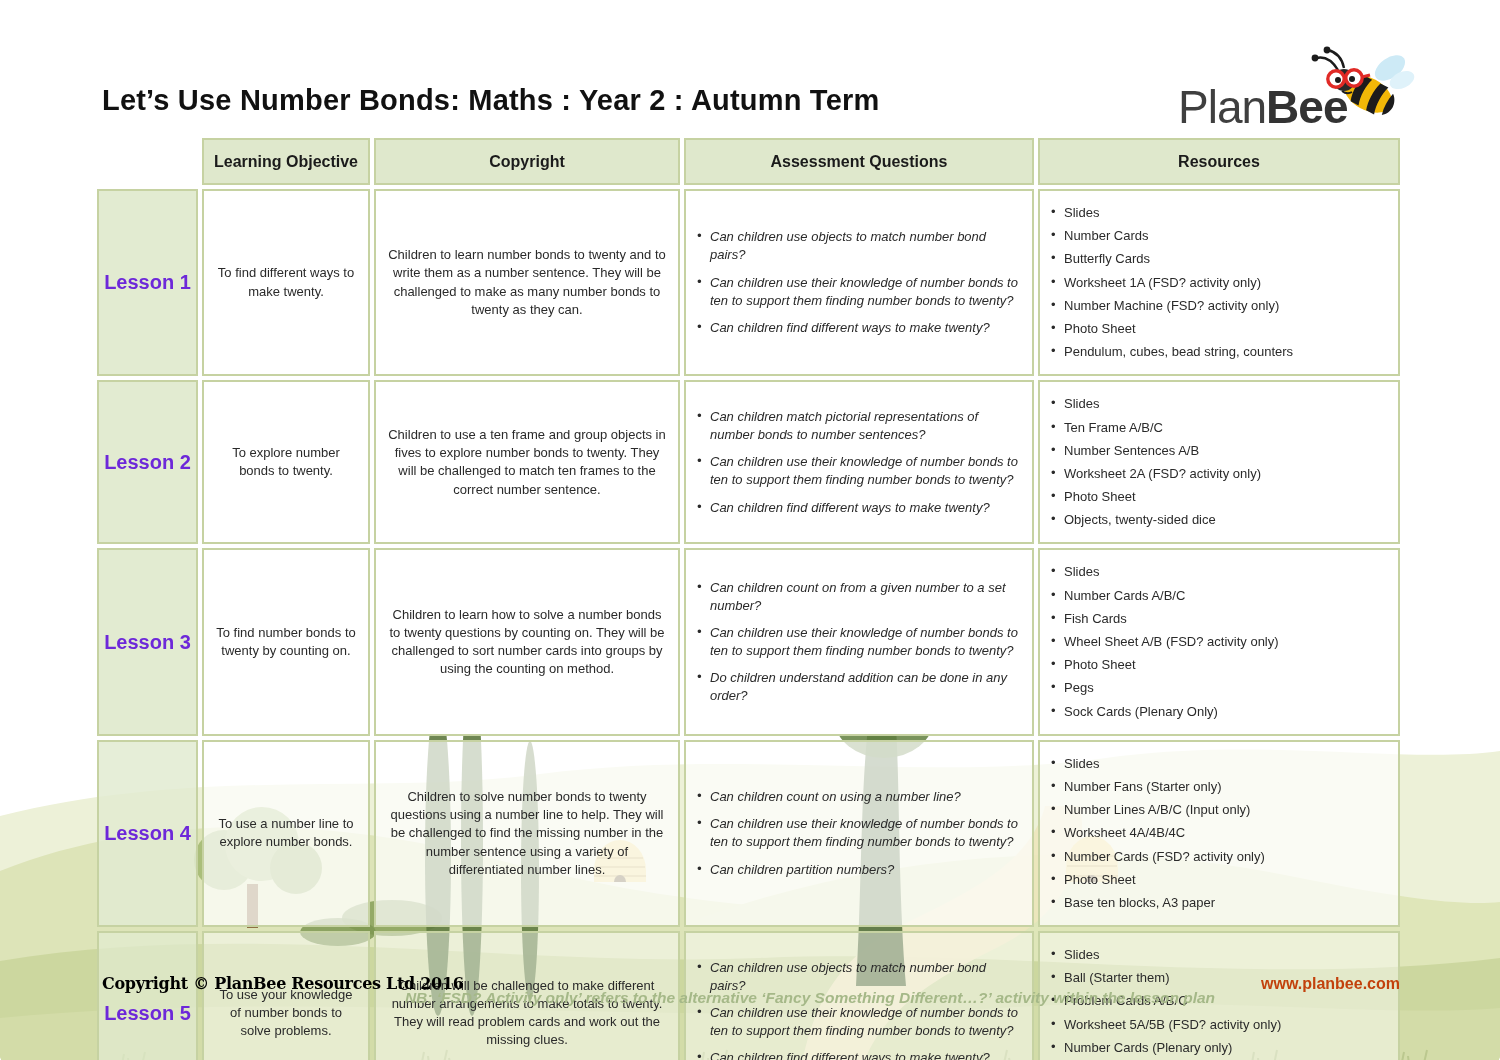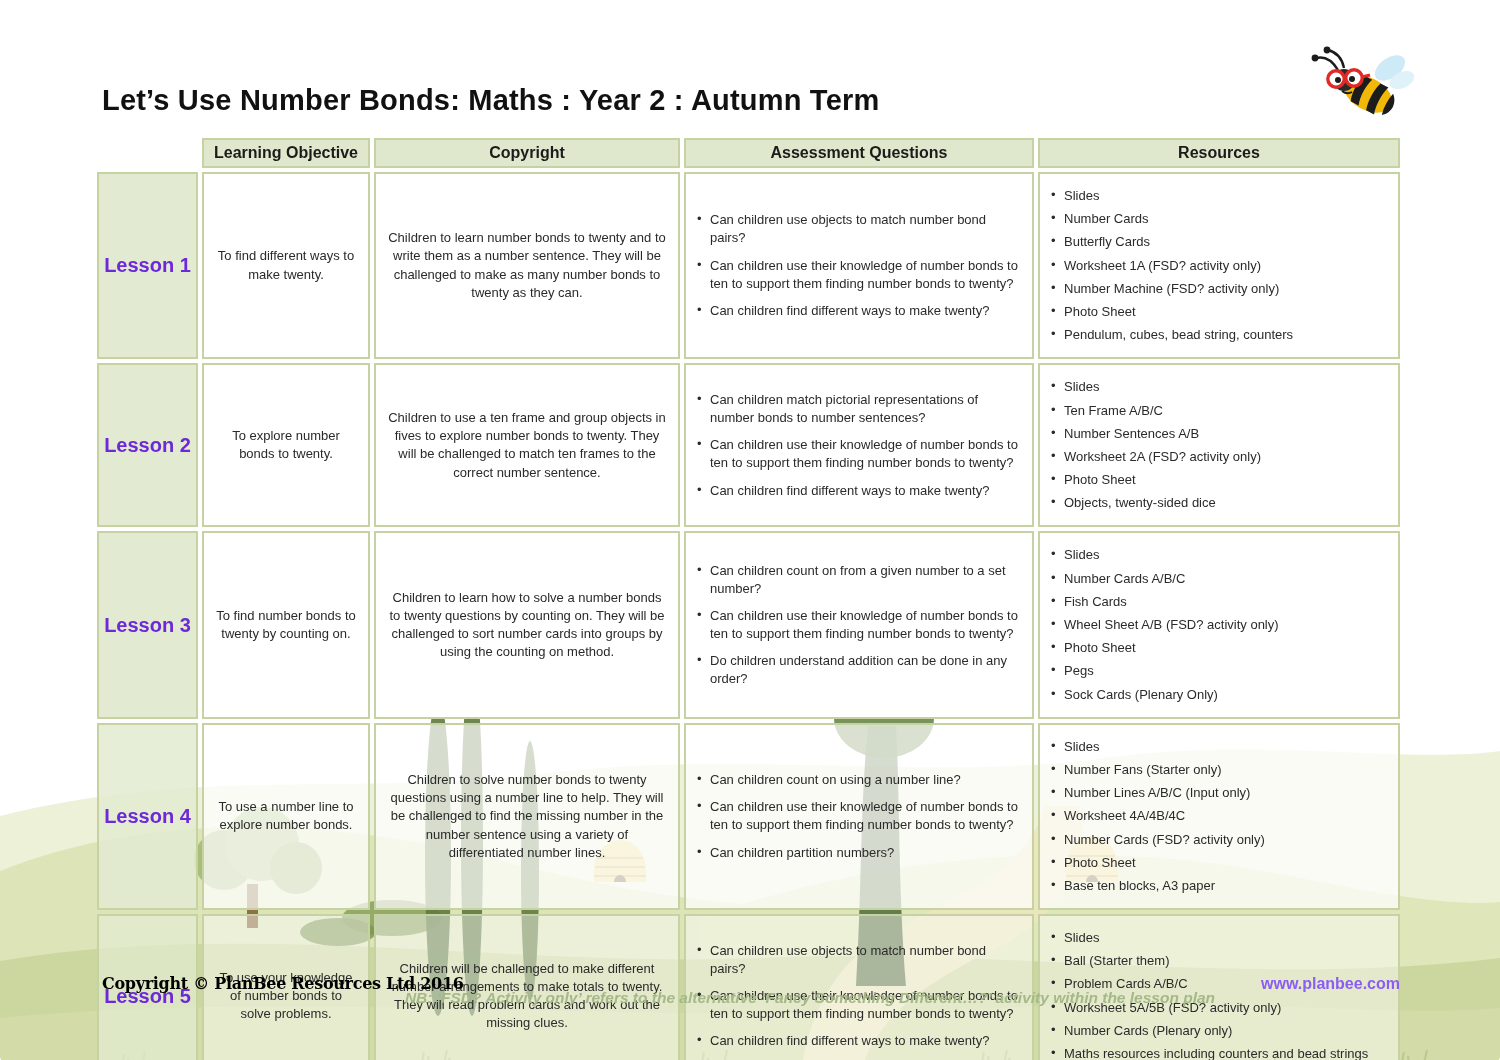--- a/index.html
+++ b/index.html
@@ -22,53 +22,53 @@
   .logo-text .bee  { font-weight:bold; color:#333333; }
   .logo-bee { position:absolute; right:0; top:0; }
   
   .plan-table {
     position:absolute; left:93px; top:118px; z-index:2;
     border-collapse:separate; border-spacing:4px; table-layout:fixed;
   }
   .plan-table td, .plan-table th { border:2px solid #c6d2a2; vertical-align:middle; }
   .plan-table th {
     background:#dfe8cc; font-size:16px; font-weight:bold; color:#1b1b1b;
-    height:30px; padding:4px 6px; text-align:center;
+    height:47px; padding:4px 6px; text-align:center;
   }
   .plan-table th.corner { border:none; background:transparent; }
   td.lesson-cell {
     background:#e2ebd1; font-size:20px; font-weight:bold; text-align:center; color:#6d28d9;
   }
   td.body-cell { background:#ffffff; font-size:13px; line-height:1.4; color:#2a2a2a; }
   td.center-cell { text-align:center; padding:12px 12px; }
   td.list-cell { padding:8px 12px 8px 10px; }
   .row-4 td.body-cell { background:rgba(255,255,255,0.72); }
   .row-4 td.lesson-cell { background:rgba(226,235,209,0.85); }
   .row-5 td.body-cell { background:rgba(255,255,255,0.45); }
   .row-5 td.lesson-cell { background:rgba(226,235,209,0.72); }
   .col-lesson { width:101px; } .col-lo { width:168px; } .col-ov { width:306px; }
   .col-aq { width:350px; } .col-res { width:362px; }
   tr.lesson-row { height:154px; }
   ul.bullets { list-style:none; }
   ul.bullets li { position:relative; padding-left:14px; }
   ul.bullets li::before { content:"\2022"; position:absolute; left:1px; top:-1px; }
-  ul.q-list li { margin:9px 0; }
+  ul.q-list li { margin:9px 0;font-style:italic; }
   ul.r-list li { margin:5px 0; }
   
   .footer { position:absolute; left:0; top:958px; width:1500px; z-index:3; }
   .footer .copyright {
     position:absolute; left:102px; top:0; font-size:16px; font-weight:bold; color:#000000;
     font-family:"DejaVu Serif", serif; letter-spacing:-0.3px;
   }
   .footer .note {
     position:absolute; left:360px; top:15px; width:900px; text-align:center;
     font-size:15.5px; font-weight:bold; font-style:italic; color:#a5b888;
   }
   .footer .website {
-    position:absolute; right:100px; top:1px; font-size:16px; font-weight:bold; color:#8b5cf6;
+    position:absolute; right:100px; top:1px; font-size:16px; font-weight:bold; color:#c2410c;
   }
 </style>
 </head>
 <body>
 
 <div class="page">
 
   <svg class="landscape" viewBox="0 0 1500 420" preserveAspectRatio="none" aria-hidden="true">
     <path d="M0,160 C200,110 380,140 540,118 C740,92 940,128 1120,100 C1270,82 1410,108 1500,95 L1500,420 L0,420 Z" fill="#edf1d8"></path>
     <path d="M0,215 C150,155 330,162 490,202 C580,225 660,242 780,252 L780,420 L0,420 Z" fill="#dde4b8"></path>
@@ -114,20 +114,23 @@
       <path d="M700,418 l4,-22 M710,418 l-2,-16 M722,418 l5,-24 M732,418 l-3,-14"></path>
       <path d="M980,416 l4,-20 M990,416 l-2,-16 M1002,416 l5,-22 M1012,416 l-3,-14"></path>
       <path d="M1250,418 l4,-22 M1260,418 l-2,-16 M1272,418 l5,-24 M1282,418 l-3,-14"></path>
       <path d="M1400,416 l4,-20 M1410,416 l-2,-16 M1422,416 l5,-22"></path>
     </g>
   </svg>
 
   <h1 class="doc-title">Let’s Use Number Bonds: Maths : Year 2 : Autumn Term</h1>
 
   <div class="logo">
+    <div class="logo-text">
+      <span class="plan">Plan</span><span class="bee">Bee</span>
+    </div>
     <svg class="logo-bee" width="120" height="78" viewBox="0 0 120 78" aria-hidden="true">
       <ellipse cx="92" cy="22" rx="17" ry="10" fill="#cdeaf6" transform="rotate(-35 92 22)"></ellipse>
       <ellipse cx="104" cy="34" rx="13" ry="8" fill="#dff2fa" transform="rotate(-25 104 34)"></ellipse>
       <g transform="rotate(28 70 48)">
         <ellipse cx="70" cy="48" rx="26" ry="16" fill="#f2b807"></ellipse>
         <path d="M58,33.5 c-3,9 -3,20 0,29 l9,0 c-3,-9 -3,-20 0,-29 Z" fill="#1c1c1c"></path>
         <path d="M76,32.8 c-3,9.5 -3,21 0,30.5 l9,0 c-3,-9.5 -3,-21 0,-30.5 Z" fill="#1c1c1c"></path>
         <path d="M92,36 c-2,8 -2,16 0,24 c4,-3 6,-8 6,-12 c0,-4 -2,-9 -6,-12 Z" fill="#1c1c1c"></path>
       </g>
       <circle cx="46" cy="34" r="11" fill="#2a2a2a"></circle>

